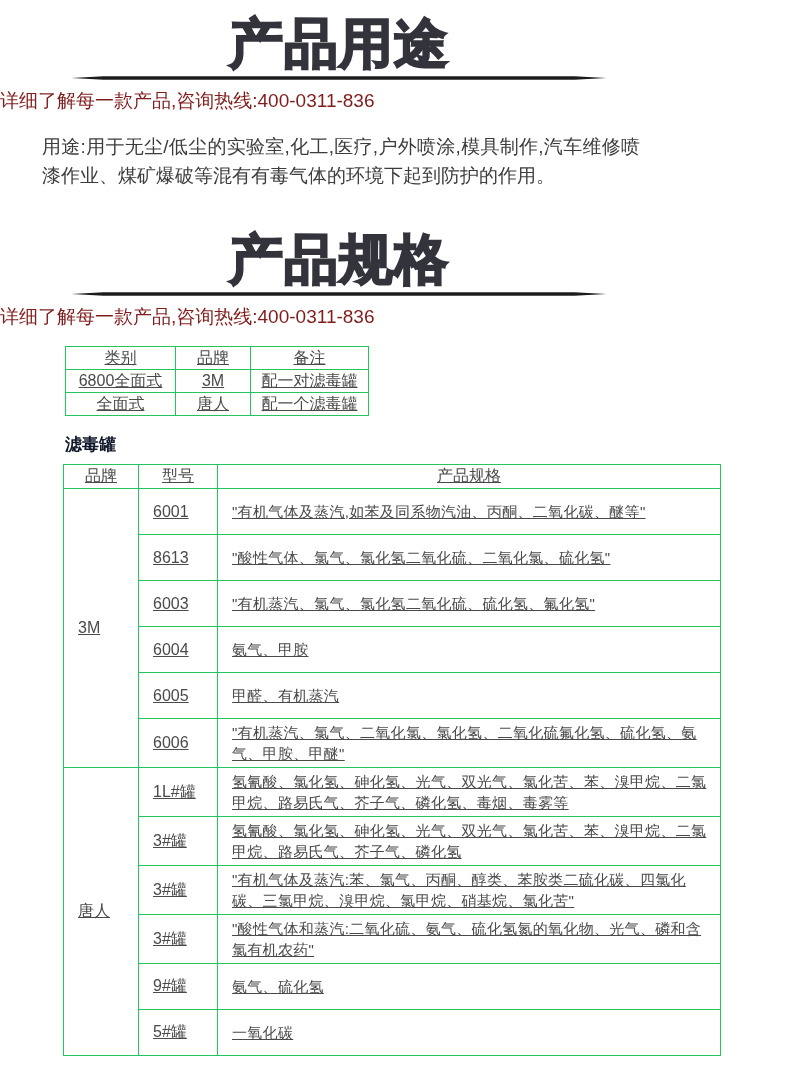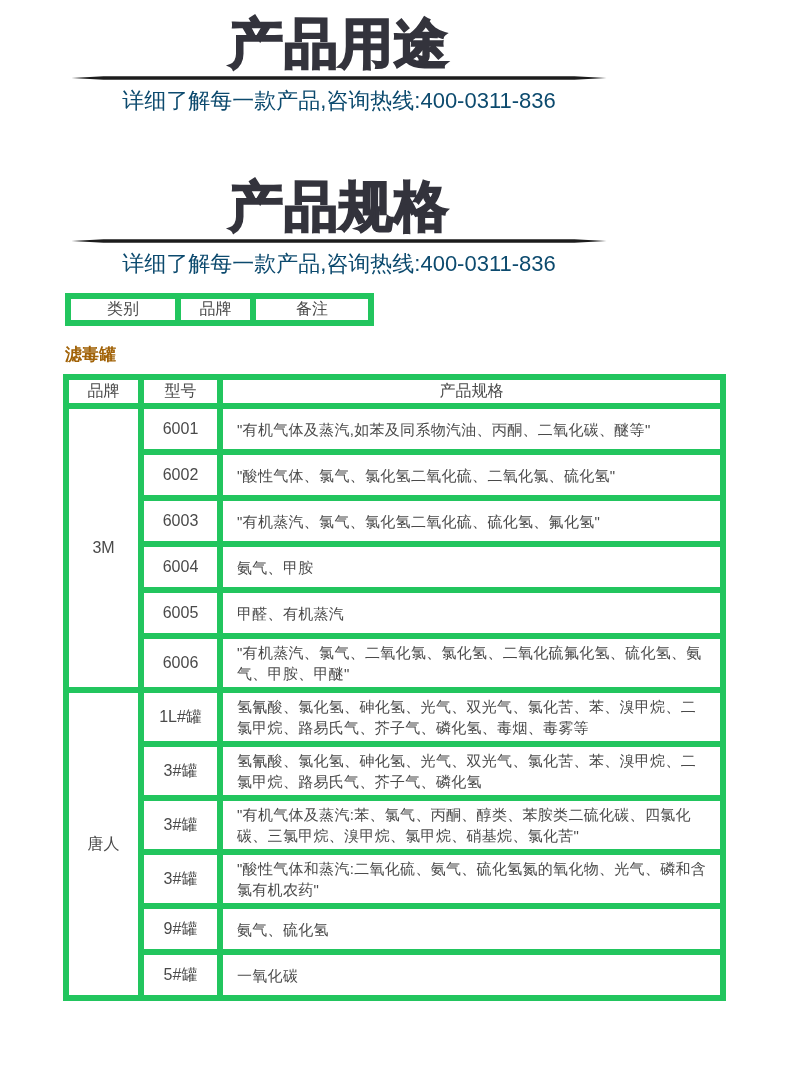--- a/index.html
+++ b/index.html
@@ -27,39 +27,38 @@
   }
   .taper-line {
     width: 535px;
     height: 4px;
     margin: 4px auto 0 auto;
     background: #1c1c1c;
     clip-path: polygon(0 50%, 6% 8%, 94% 8%, 100% 50%, 94% 92%, 6% 92%);
   }
   .hotline {
     margin: 9px 0 0 0;
-    text-align: center;
-    font-size: 22px;
+    font-size: 19px;
     line-height: 24px;
-    color: #0c4a6e;
+    color: #7f1d1d;
   }
 
   .usage-text {
     margin: 19px 38px 0 42px;
     font-size: 19px;
     line-height: 29px;
     color: #3c3c3c;
     text-align: justify;
   }
 
-  .section-specs { margin-top: 64px; }
+  .section-specs { margin-top: 40px; }
 
   
   table { border-collapse: collapse; table-layout: fixed; }
-  th, td { border: 6px solid #22c55e; }
+  th, td { border: 1px solid #22c55e; text-decoration: underline; }
   th { font-weight: normal; }
 
   
   .spec-table {
     margin: 17px 0 0 65px;
     width: 303px;
     font-size: 16px;
     color: #4a4a4a;
   }
   .spec-table th, .spec-table td {
@@ -67,62 +66,63 @@
     padding: 0 2px;
     text-align: center;
     vertical-align: middle;
     white-space: nowrap;
   }
 
   .filter-heading {
     margin: 17px 0 8px 65px;
     font-size: 17px;
     font-weight: bold;
-    color: #a16207;
+    color: #0f172a;
   }
 
   
   .filter-table {
     margin: 0 0 0 63px;
     width: 657px;
     color: #4a4a4a;
   }
   .filter-table th {
     height: 22px;
     font-size: 16px;
     text-align: center;
     vertical-align: middle;
   }
   .filter-table td {
     height: 46px;
     vertical-align: middle;
   }
   .filter-table td.brand-cell,
   .filter-table td.model-cell {
-    text-align: center;
+    text-align: left;
     font-size: 16px;
-    padding: 0 3px;
+    padding: 0 14px;
   }
   .filter-table td.gas-cell {
     font-size: 15px;
     line-height: 21px;
     text-align: left;
     padding: 3px 12px 3px 14px;
     letter-spacing: 0.3px;
   }
 </style>
 </head>
 <body>
 
 <div class="page">
 
   <section>
     <h1 class="big-title">产品用途</h1>
     <div class="taper-line"></div>
     <p class="hotline">详细了解每一款产品,咨询热线:400-0311-836</p>
+    <p class="usage-text">用途:用于无尘/低尘的实验室,化工,医疗,户外喷涂,模具制作,汽车维修喷漆作业、煤矿爆破等混有有毒气体的环境下起到防护的作用。</p>
   </section>
 
   <section class="section-specs">
     <h1 class="big-title">产品规格</h1>
     <div class="taper-line"></div>
     <p class="hotline">详细了解每一款产品,咨询热线:400-0311-836</p>
 
     <table class="spec-table">
       <colgroup>
           <col style="width:110px">
@@ -130,20 +130,30 @@
           <col style="width:118px">
         </colgroup>
       <thead>
         <tr>
           <th>类别</th>
           <th>品牌</th>
           <th>备注</th>
         </tr>
       </thead>
       <tbody>
+        <tr>
+          <td>6800全面式</td>
+          <td>3M</td>
+          <td>配一对滤毒罐</td>
+        </tr>
+        <tr>
+          <td>全面式</td>
+          <td>唐人</td>
+          <td>配一个滤毒罐</td>
+        </tr>
       </tbody>
     </table>
 
     <h3 class="filter-heading">滤毒罐</h3>
 
     <table class="filter-table">
       <colgroup>
           <col style="width:75px">
           <col style="width:79px">
           <col style="width:503px">
@@ -155,21 +165,21 @@
           <th>产品规格</th>
         </tr>
       </thead>
       <tbody>
         <tr>
           <td class="brand-cell" rowspan="6">3M</td>
           <td class="model-cell">6001</td>
           <td class="gas-cell">"有机气体及蒸汽,如苯及同系物汽油、丙酮、二氧化碳、醚等"</td>
         </tr>
         <tr>
-          <td class="model-cell">6002</td>
+          <td class="model-cell">8613</td>
           <td class="gas-cell">"酸性气体、氯气、氯化氢二氧化硫、二氧化氯、硫化氢"</td>
         </tr>
         <tr>
           <td class="model-cell">6003</td>
           <td class="gas-cell">"有机蒸汽、氯气、氯化氢二氧化硫、硫化氢、氟化氢"</td>
         </tr>
         <tr>
           <td class="model-cell">6004</td>
           <td class="gas-cell">氨气、甲胺</td>
         </tr>

